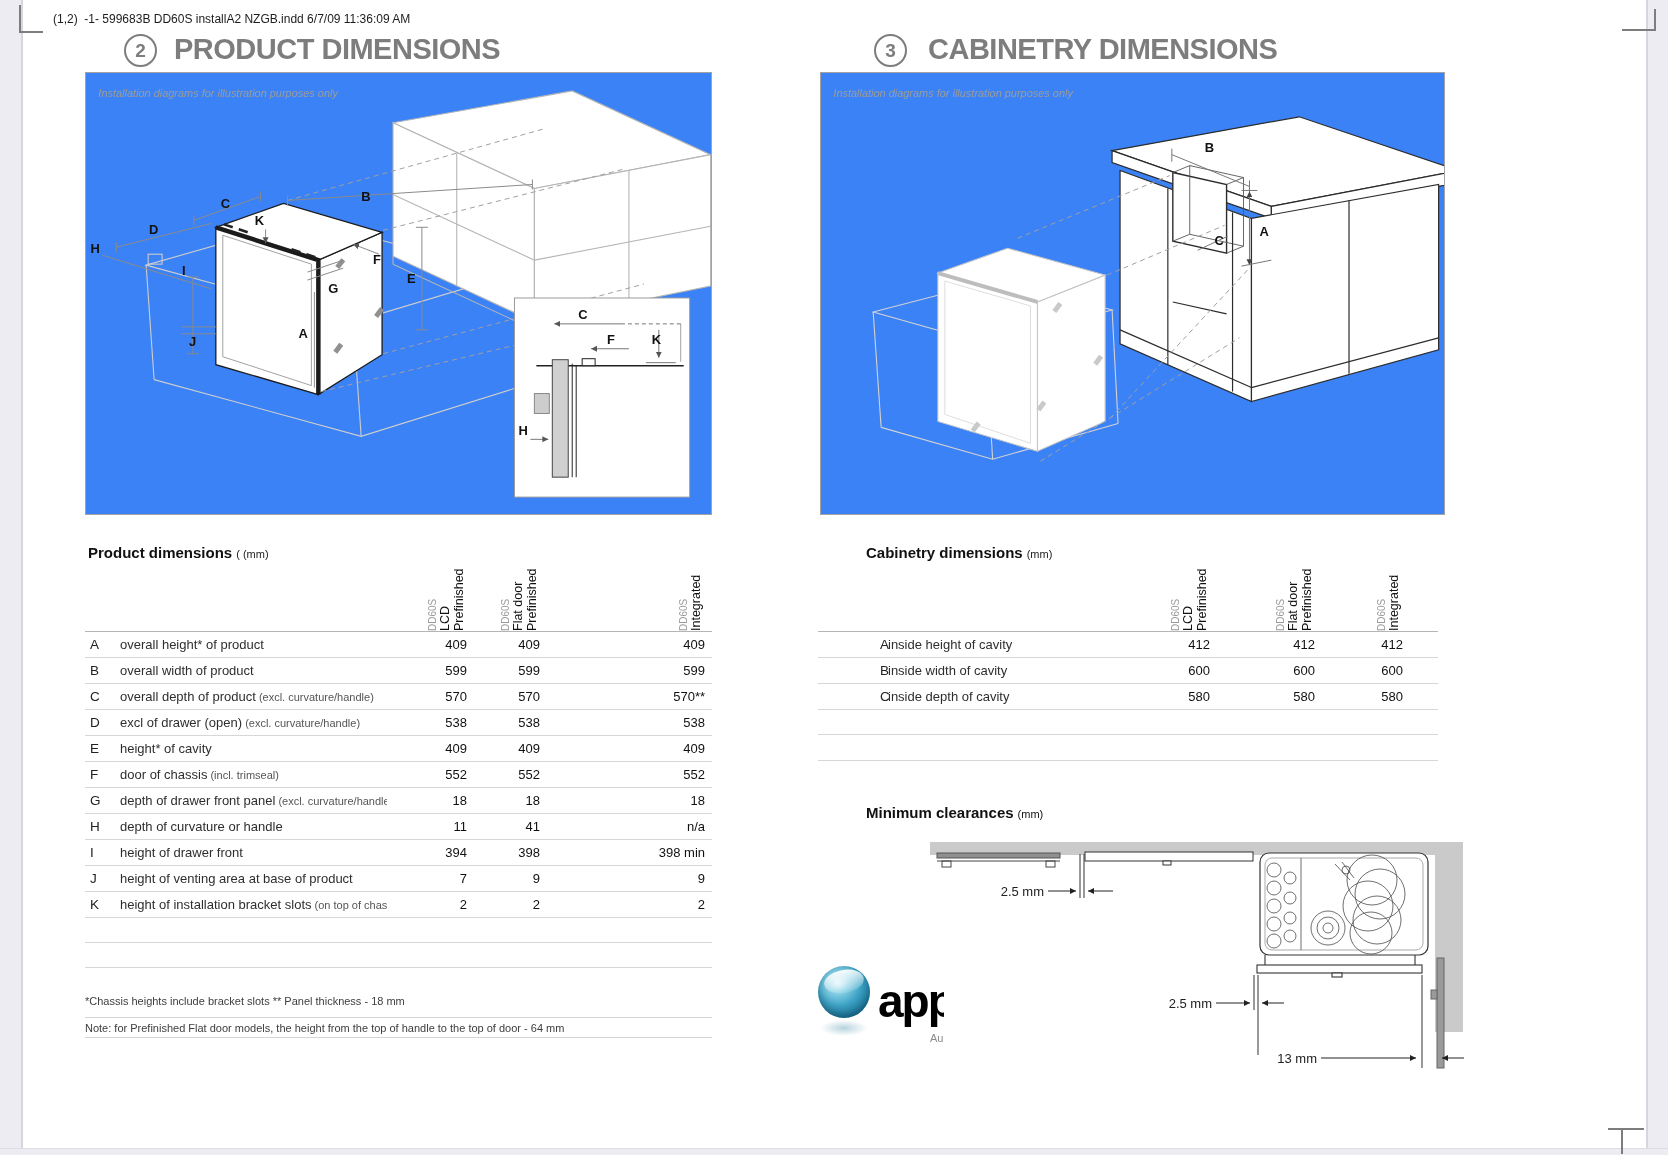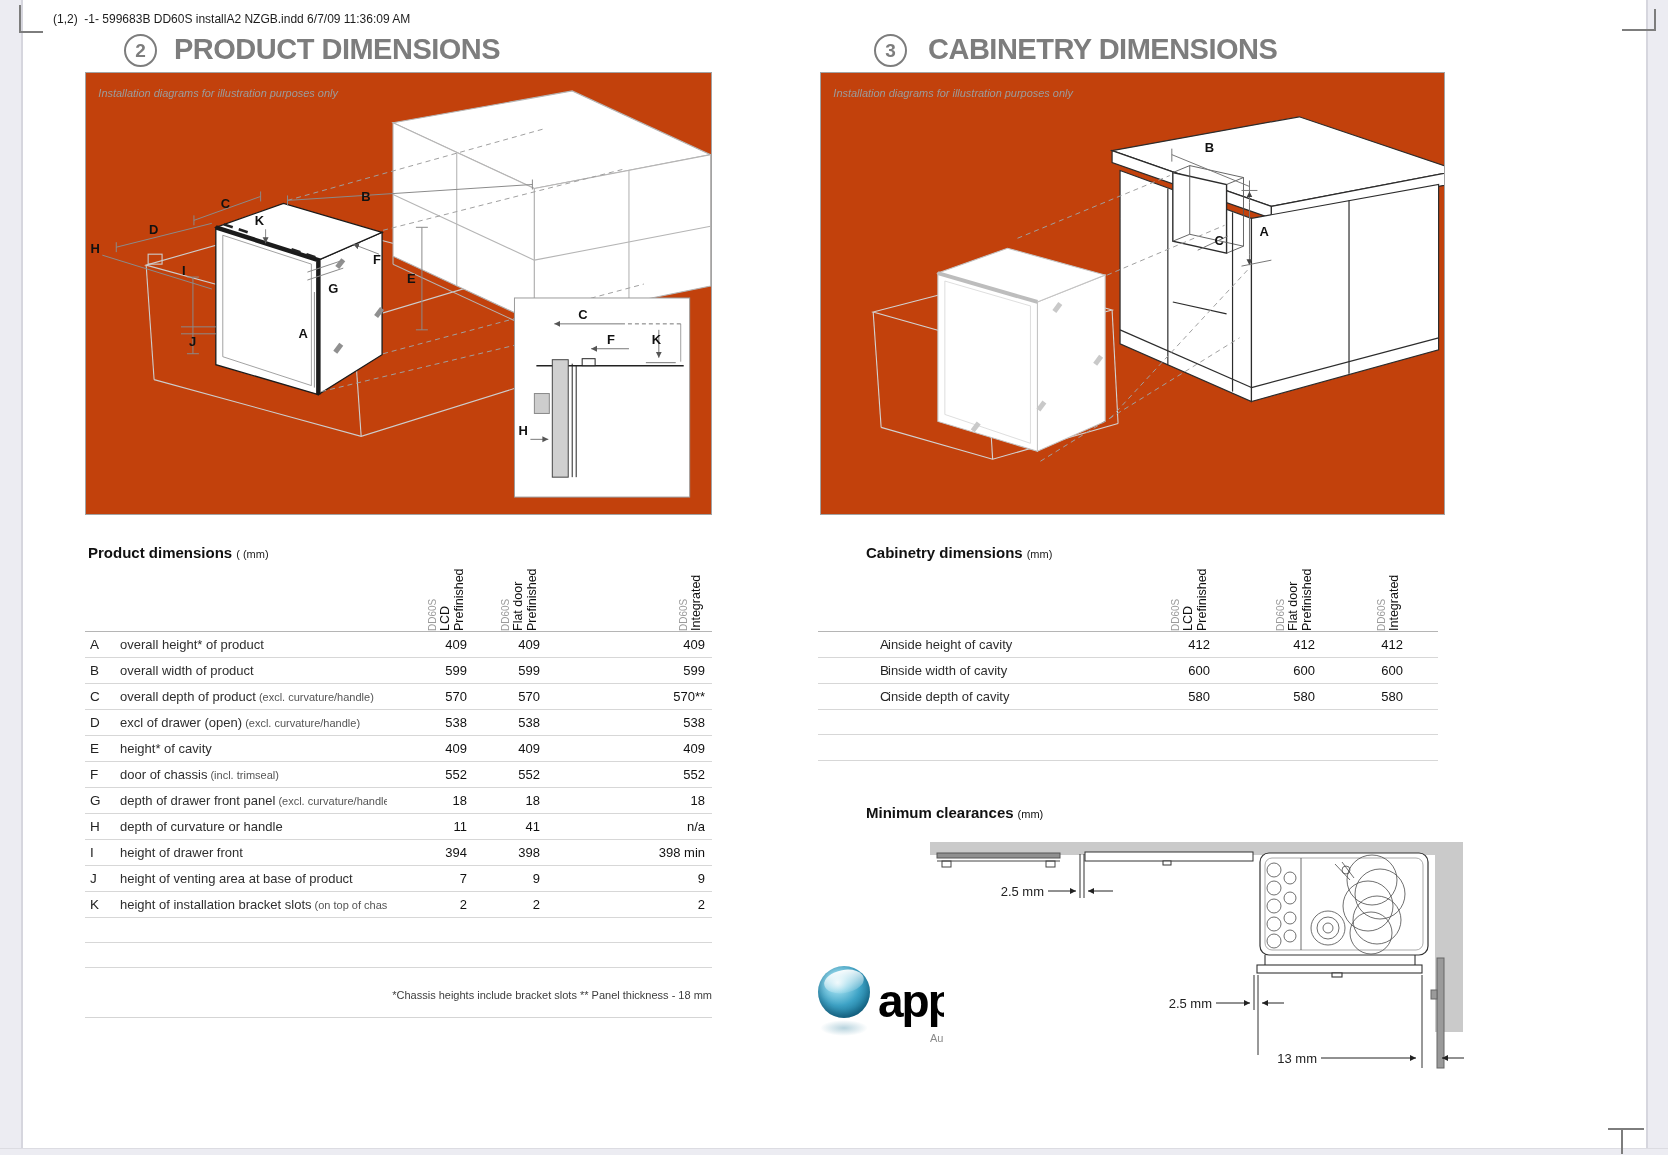--- a/index.html
+++ b/index.html
@@ -18,21 +18,21 @@
   
   .imprint { position:absolute; left:53px; top:12px; font-size:12px; color:#1c1c1c; white-space:pre; }
   
   .sec-circle {
     position:absolute; width:33px; height:33px; border:2.5px solid #7d7d7d; border-radius:50%;
     box-sizing:border-box; display:flex; align-items:center; justify-content:center;
     font-size:19px; font-weight:bold; color:#7d7d7d;
   }
   .sec-title { position:absolute; font-size:29px; font-weight:bold; color:#7d7d7d; letter-spacing:-0.5px; white-space:nowrap; }
   
-  .dbox { position:absolute; border:1px solid #a3a3a3; box-sizing:border-box; background:#c2410c; }
+  .dbox { position:absolute; border:1px solid #a3a3a3; box-sizing:border-box; background:#3b82f6; }
   
   .ttitle { position:absolute; font-size:15px; font-weight:600; color:#111; white-space:nowrap; }
   .ttitle .unit { font-size:11px; font-weight:normal; color:#222; margin-left:4px; }
   
   .vhead { position:absolute; width:0; height:0; }
   .vhead-in {
     position:absolute; left:0; top:0; width:95px;
     transform:rotate(-90deg); transform-origin:0 0; text-align:left;
   }
   .vh-model { color:#9a9a9a; font-size:10px; line-height:12px; }
@@ -46,21 +46,21 @@
   .tlabel { font-size:13px; color:#2e2e2e; flex:1 1 auto; white-space:nowrap; overflow:hidden; }
   .tnote { font-size:11px; color:#555; margin-left:3px; }
   .tval { font-size:13px; color:#111; text-align:right; flex:0 0 auto; white-space:nowrap; }
   .ptbl .trow { padding-right:7px; }
   .ptbl .tkey { width:35px; padding-left:5px; box-sizing:border-box; }
   .ptbl .tval1 { width:80px; } .ptbl .tval2 { width:73px; } .ptbl .tval3 { width:165px; }
   .ctbl .trow { padding-right:35px; }
   .ctbl .tkey { width:70px; padding-left:62px; box-sizing:border-box; }
   .ctbl .tval1 { width:80px; } .ctbl .tval2 { width:105px; } .ctbl .tval3 { width:88px; }
   .fnrow { display:flex; border-bottom:1px solid #d5d5d5; box-sizing:border-box; font-size:11px; color:#3d3d3d; }
-  .fnrow1 { height:50px; align-items:flex-end; padding-bottom:16px;justify-content:flex-end; }
+  .fnrow1 { height:50px; align-items:flex-end; padding-bottom:10px; }
   .fnrow2 { height:20px; align-items:center; }
   
   .clr-head { position:absolute; font-size:15px; font-weight:600; color:#111; white-space:nowrap; }
   .clr-head .unit { font-size:11px; font-weight:normal; margin-left:4px; }
   
   svg text { font-family:"Liberation Sans", sans-serif; }
   .dnote { font-size:11px; font-style:italic; fill:#9c9c9c; }
   .dimlbl { font-size:13px; font-weight:bold; fill:#111; }
   .clrlbl { font-size:13px; fill:#222; }
   
@@ -406,20 +406,23 @@
     <div class="tkey">K</div>
     <div class="tlabel"><span>height of installation bracket slots</span><span class="tnote">(on top of chassis)</span></div>
     <div class="tval tval1">2</div>
     <div class="tval tval2">2</div>
     <div class="tval tval3">2</div>
   </div>
   <div class="trow empty1"></div>
   <div class="trow empty1"></div>
   <div class="fnrow fnrow1">
       <span>*Chassis heights include bracket slots  ** Panel thickness - 18 mm</span>
+    </div>
+  <div class="fnrow fnrow2">
+      <span>Note: for Prefinished Flat door models, the height from the top of handle to the top of door - 64 mm</span>
     </div>
 </div>
 
 <div class="ttitle" style="left:866px; top:544px;">
   <span>Cabinetry dimensions</span><span class="unit">(mm)</span>
 </div>
 
 <div class="vhead" style="left:1170px; top:631px;">
   <div class="vhead-in">
     <div class="vh-model">DD60S</div>

